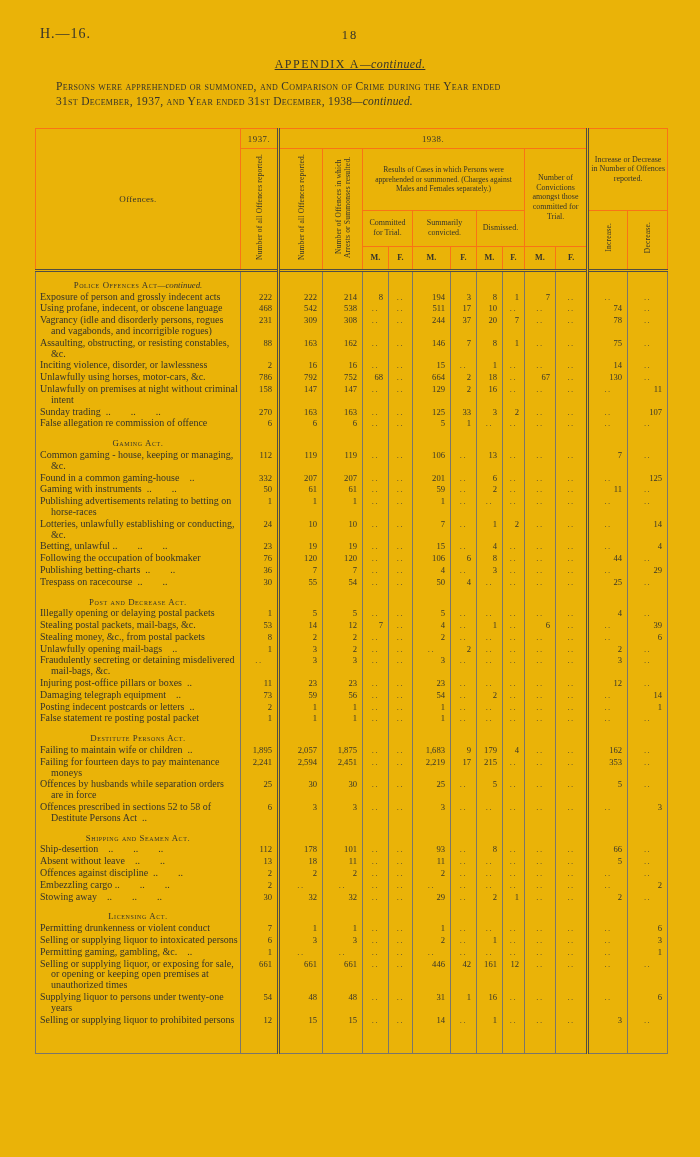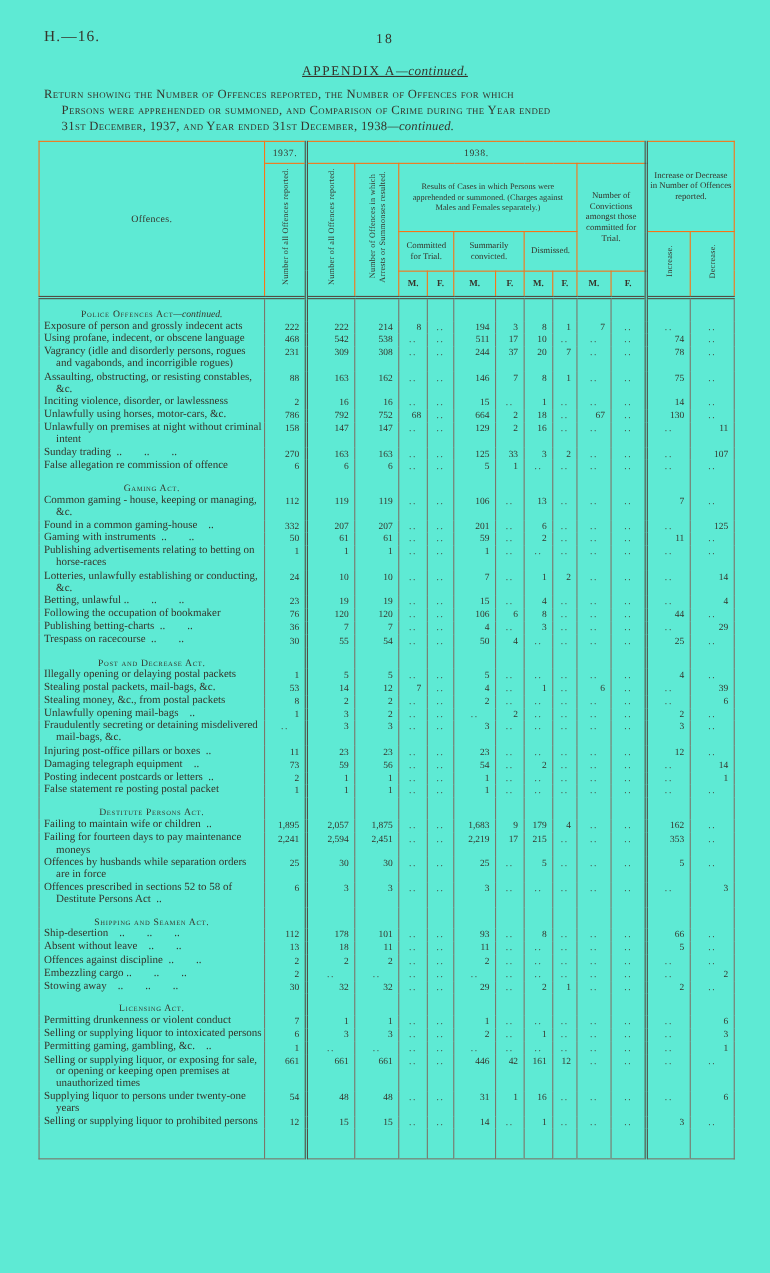--- a/index.html
+++ b/index.html
@@ -1,18 +1,18 @@
 <!DOCTYPE html>
 <html><head>
 <meta charset="utf-8">
 <style>
   html,body { margin:0; padding:0; background:#dedcd6; }
   .page {
     position:relative; width:700px; height:1157px; margin:0 auto;
-    background:#5eead4; color:#36342b; overflow:hidden;
+    background:#eab308; color:#36342b; overflow:hidden;
     font-family:"Liberation Serif","DejaVu Serif",serif;
   }
   
   .doc-ref { position:absolute; left:40px; top:26px; font-size:14px; letter-spacing:1px; }
   .page-num { position:absolute; left:0; right:0; top:28px; text-align:center; font-size:12.5px; letter-spacing:2px; }
   .appendix { position:absolute; left:0; right:0; top:57px; text-align:center; font-size:12px; letter-spacing:1.5px;text-decoration:underline; }
   .appendix .it { font-style:italic; letter-spacing:.4px; }
   .return { position:absolute; left:40px; top:79px; width:624px; font-variant:small-caps; font-size:11.5px; line-height:14.5px; letter-spacing:.3px; }
   .return .ind { padding-left:16px; }
   .return .it { font-style:italic; font-variant:normal; letter-spacing:.2px; }
@@ -47,21 +47,20 @@
 <body>
 
 <div class="page">
 
   <div class="doc-ref">H.—16.</div>
   <div class="page-num">18</div>
 
   <div class="appendix"><span>APPENDIX A</span><span class="it">—continued.</span></div>
 
   <div class="return">
-    <div>Return showing the Number of Offences reported, the Number of Offences for which</div>
     <div class="ind">Persons were apprehended or summoned, and Comparison of Crime during the Year ended</div>
     <div class="ind"><span>31st December, 1937, and Year ended 31st December, 1938</span><span class="it">—continued.</span></div>
   </div>
 
   <div class="tbl-wrap">
     <table>
       <colgroup>
         <col style="width:205px">
           <col style="width:38px">
           <col style="width:44px">

